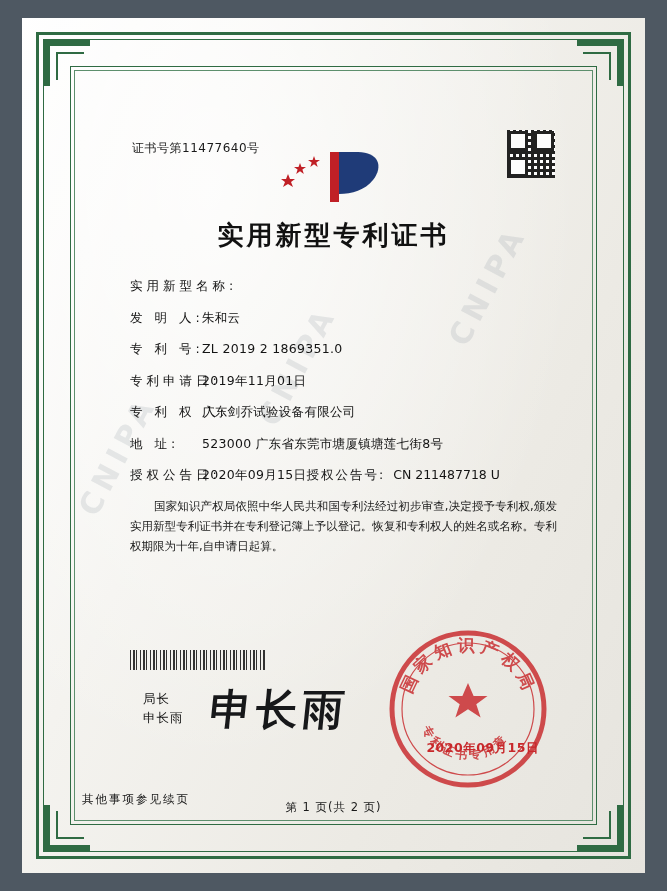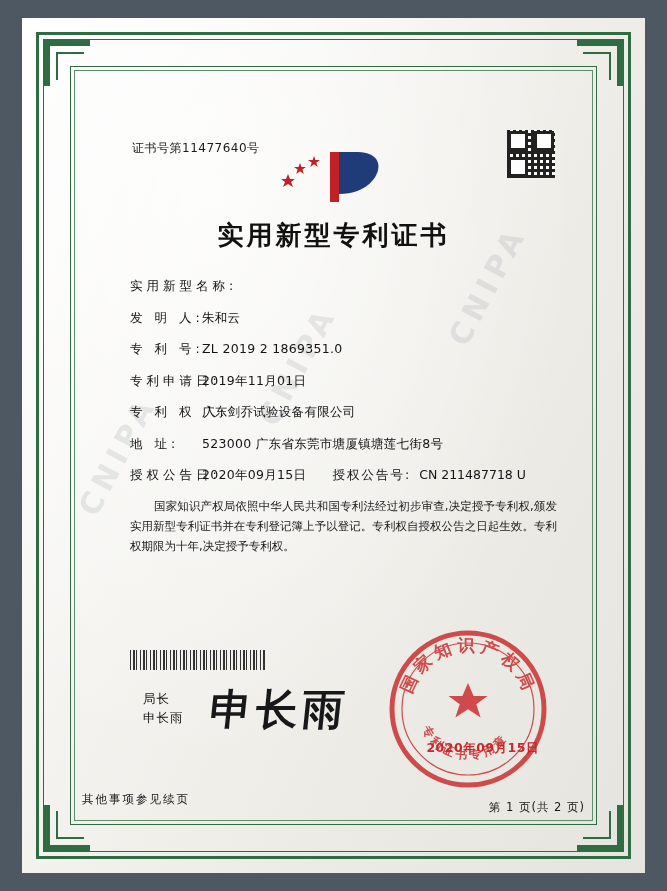--- a/index.html
+++ b/index.html
@@ -208,21 +208,20 @@
     width: 72px;
     flex: 0 0 72px;
     letter-spacing: 4px;
   }
   .field-value {
     flex: 1 1 auto;
     letter-spacing: 0.3px;
   }
   .field-row.dual .field-value { flex: 0 0 auto; }
   .field-label2 {
-    margin-left: 26px;
     letter-spacing: 2px;
   }
   .field-value2 { margin-left: 8px; }
 
   
   .para {
     position: absolute;
     left: 48px;
     right: 28px;
     font-size: 11.5px;
@@ -288,21 +287,21 @@
     color: #c8282b;
     letter-spacing: 0.5px;
     font-weight: bold;
   }
 
   .page-no {
     position: absolute;
     left: 0;
     right: 0;
     top: 722px;
-    text-align: right;
+    text-align: center;
     font-size: 11.5px;
     color: #1a1a1a;
     letter-spacing: 1px;
   }
   .footer-note {
     position: absolute;
     left: 0;
     right: 0;
     bottom: 6px;
     text-align: left;
@@ -381,21 +380,21 @@
           <span class="field-value">523000 广东省东莞市塘厦镇塘莲七街8号</span>
         </div>
         <div class="field-row dual">
           <span class="field-label">授权公告日:</span>
           <span class="field-value">2020年09月15日</span>
           <span class="field-label2">授权公告号:</span>
           <span class="field-value2">CN 211487718 U</span>
         </div>
       </div>
 
-      <div class="para para1">国家知识产权局依照中华人民共和国专利法经过初步审查,决定授予专利权,颁发实用新型专利证书并在专利登记簿上予以登记。专利权自授权公告之日起生效。专利权期限为十年,决定授予专利权。</div>
+      <div class="para para1">国家知识产权局依照中华人民共和国专利法经过初步审查,决定授予专利权,颁发实用新型专利证书并在专利登记簿上予以登记。恢复和专利权人的姓名或名称。专利权期限为十年,自申请日起算。</div>
 
       <div class="barcode"></div>
 
       <div class="sig-label">
         <div>局长</div>
         <div>申长雨</div>
       </div>
       <div class="sig-hand">申长雨</div>
 
       <div class="seal">

